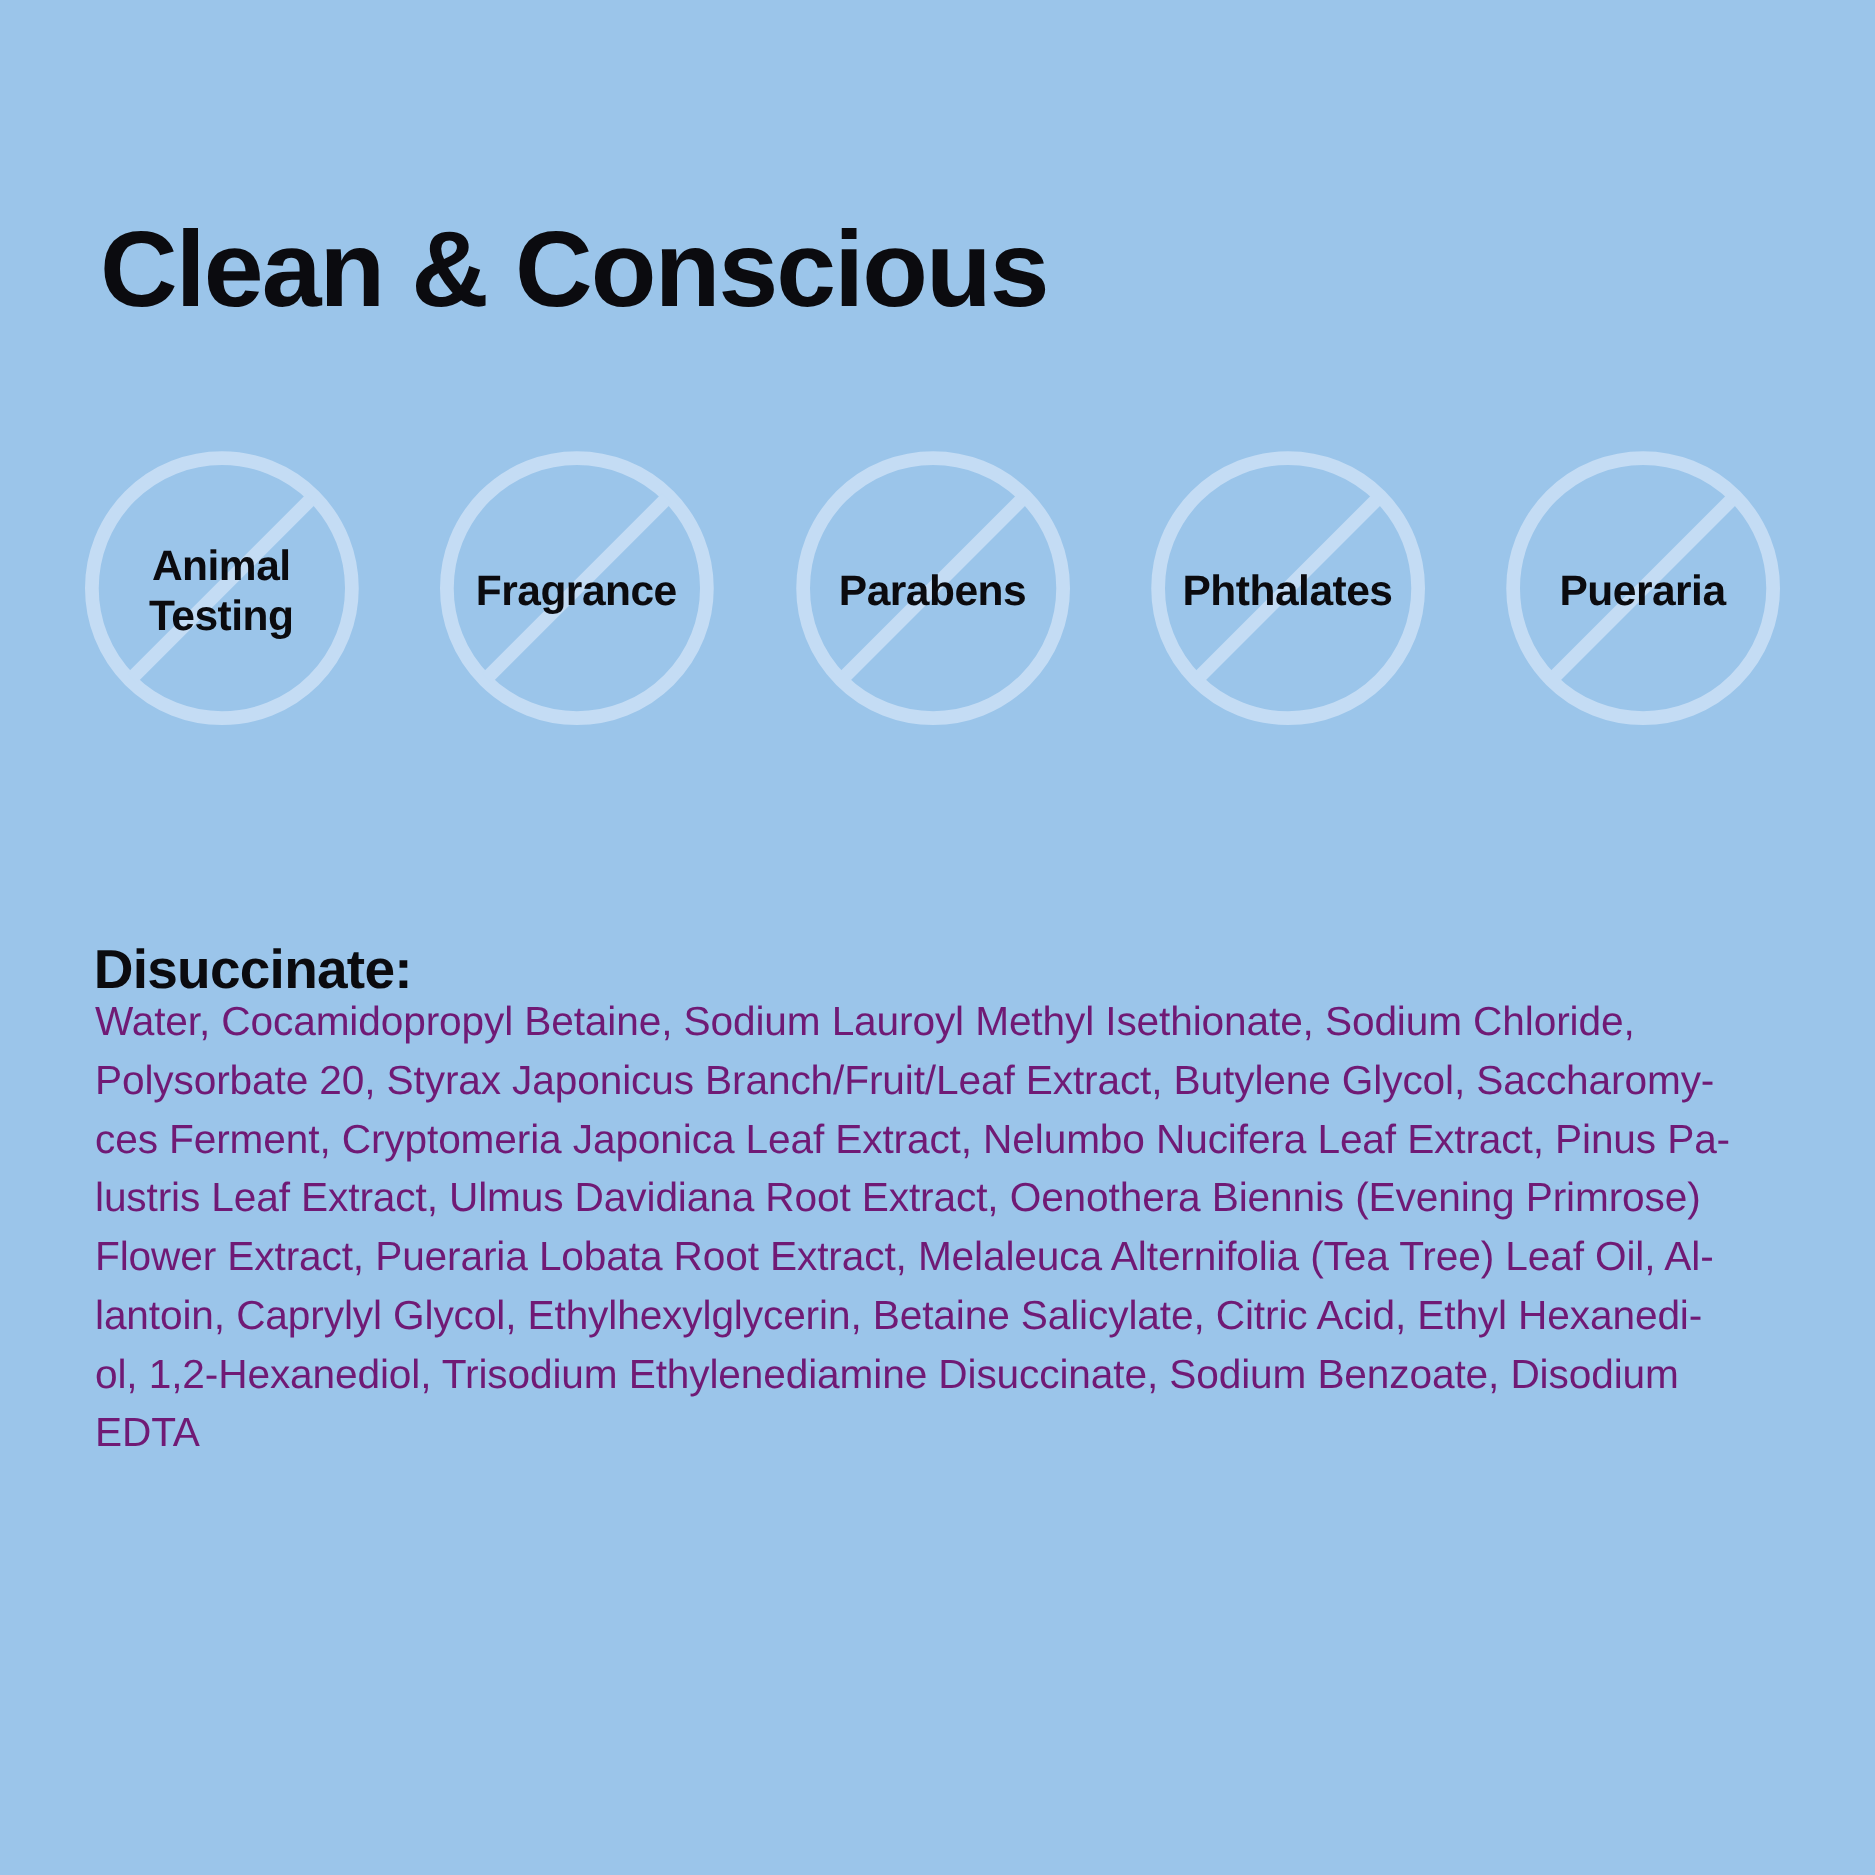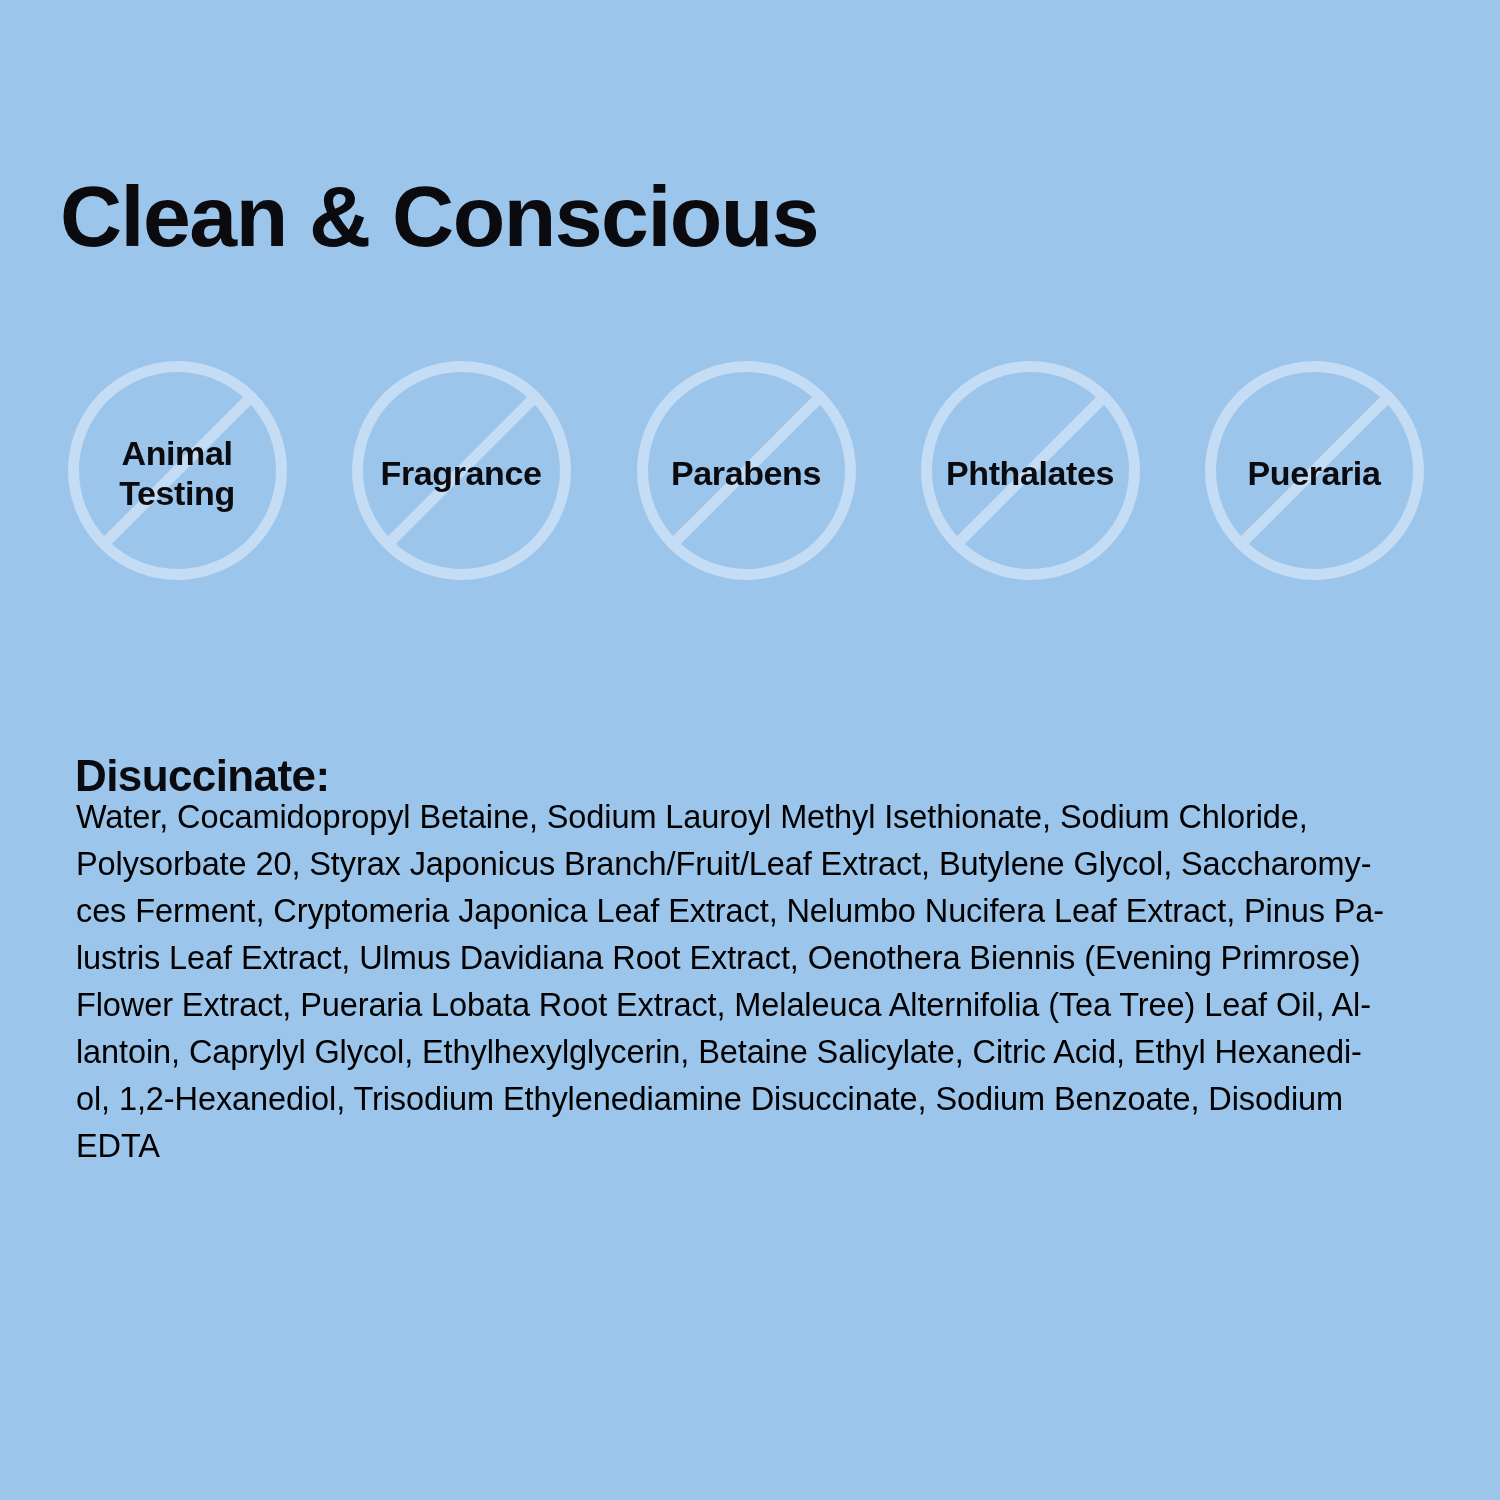--- a/index.html
+++ b/index.html
@@ -19,21 +19,21 @@
     position: relative;
     width: 1500px;
     height: 1500px;
     background: #9bc5ea;
     box-sizing: border-box;
   }
 
   
   .page-title {
     position: absolute;
-    left: 60px;
+    left: 80px;
     top: 143px;
     font-size: 86px;
     font-weight: bold;
     color: #0b0b0f;
     letter-spacing: -1.5px;
     line-height: 1.05;
     white-space: nowrap;
     margin-top: 28px;
   }
 
@@ -97,21 +97,21 @@
     letter-spacing: -0.6px;
   }
 
   .ingredients-body {
     position: absolute;
     left: 76px;
     top: 794px;
     width: 1350px;
     font-size: 32.5px;
     line-height: 47px;
-    color: #000000;
+    color: #701a75;
     letter-spacing: -0.1px;
     white-space: pre-line;
   }
 </style>
 </head>
 <body>
 
 <div id="page">
 
   <h1 class="page-title">Clean &amp; Conscious</h1>

